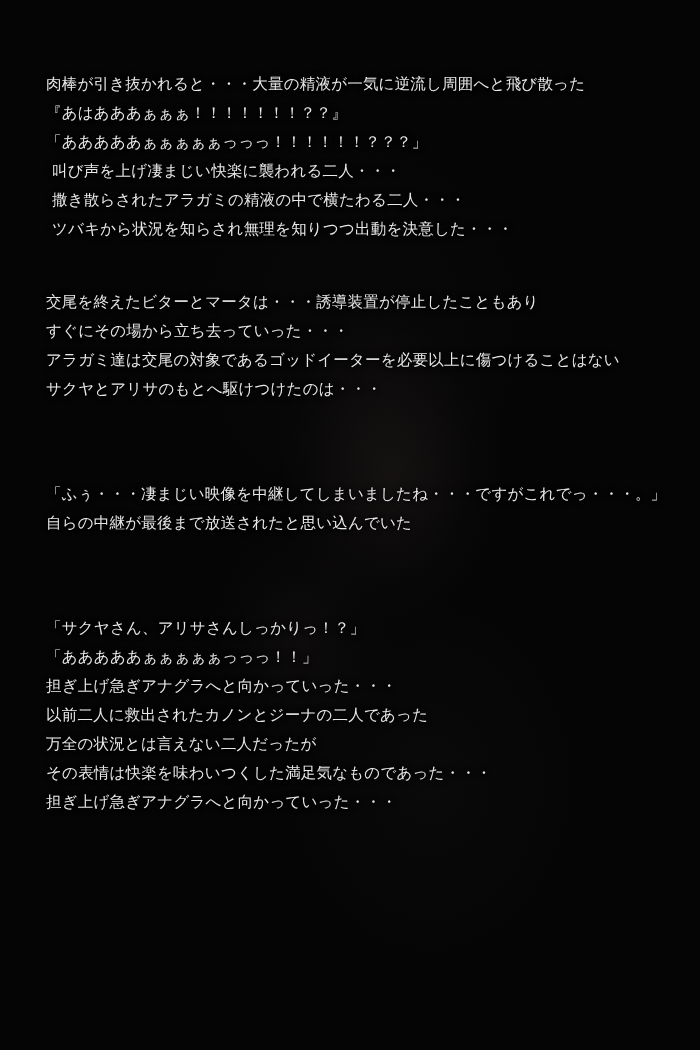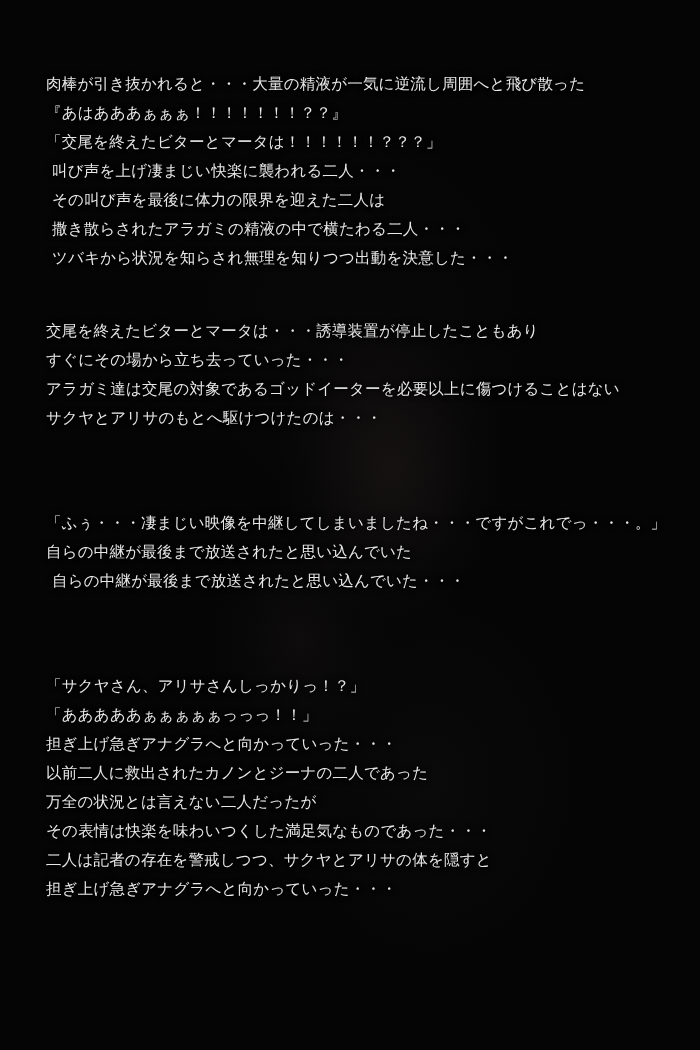--- a/index.html
+++ b/index.html
@@ -60,51 +60,48 @@
 
 <div id="page">
 
   <div id="bg-art"></div>
 
   <div id="text-layer">
 
     <div class="para">
       <div class="line">肉棒が引き抜かれると・・・大量の精液が一気に逆流し周囲へと飛び散った</div>
       <div class="line">『あはあああぁぁぁ！！！！！！！？？』</div>
-      <div class="line">「交尾を終えたビターとマータは！！！！！！？？？」</div>
+      <div class="line">「あああああぁぁぁぁぁっっっ！！！！！！？？？」</div>
       <div class="line indent-1">叫び声を上げ凄まじい快楽に襲われる二人・・・</div>
-      <div class="line indent-1">その叫び声を最後に体力の限界を迎えた二人は</div>
       <div class="line indent-1">撒き散らされたアラガミの精液の中で横たわる二人・・・</div>
       <div class="line indent-1">ツバキから状況を知らされ無理を知りつつ出動を決意した・・・</div>
     </div>
 
     <div class="spacer-sm"></div>
 
     <div class="para">
       <div class="line">交尾を終えたビターとマータは・・・誘導装置が停止したこともあり</div>
       <div class="line">すぐにその場から立ち去っていった・・・</div>
       <div class="line">アラガミ達は交尾の対象であるゴッドイーターを必要以上に傷つけることはない</div>
       <div class="line">サクヤとアリサのもとへ駆けつけたのは・・・</div>
     </div>
 
     <div class="spacer-lg"></div>
 
     <div class="para">
       <div class="line">「ふぅ・・・凄まじい映像を中継してしまいましたね・・・ですがこれでっ・・・。」</div>
       <div class="line">自らの中継が最後まで放送されたと思い込んでいた</div>
-      <div class="line indent-1">自らの中継が最後まで放送されたと思い込んでいた・・・</div>
     </div>
 
     <div class="spacer-lg"></div>
 
     <div class="para">
       <div class="line">「サクヤさん、アリサさんしっかりっ！？」</div>
       <div class="line">「あああああぁぁぁぁぁっっっ！！」</div>
       <div class="line">担ぎ上げ急ぎアナグラへと向かっていった・・・</div>
       <div class="line">以前二人に救出されたカノンとジーナの二人であった</div>
       <div class="line">万全の状況とは言えない二人だったが</div>
       <div class="line">その表情は快楽を味わいつくした満足気なものであった・・・</div>
-      <div class="line">二人は記者の存在を警戒しつつ、サクヤとアリサの体を隠すと</div>
       <div class="line">担ぎ上げ急ぎアナグラへと向かっていった・・・</div>
     </div>
 
   </div>
 </div>
 
 </body></html>

